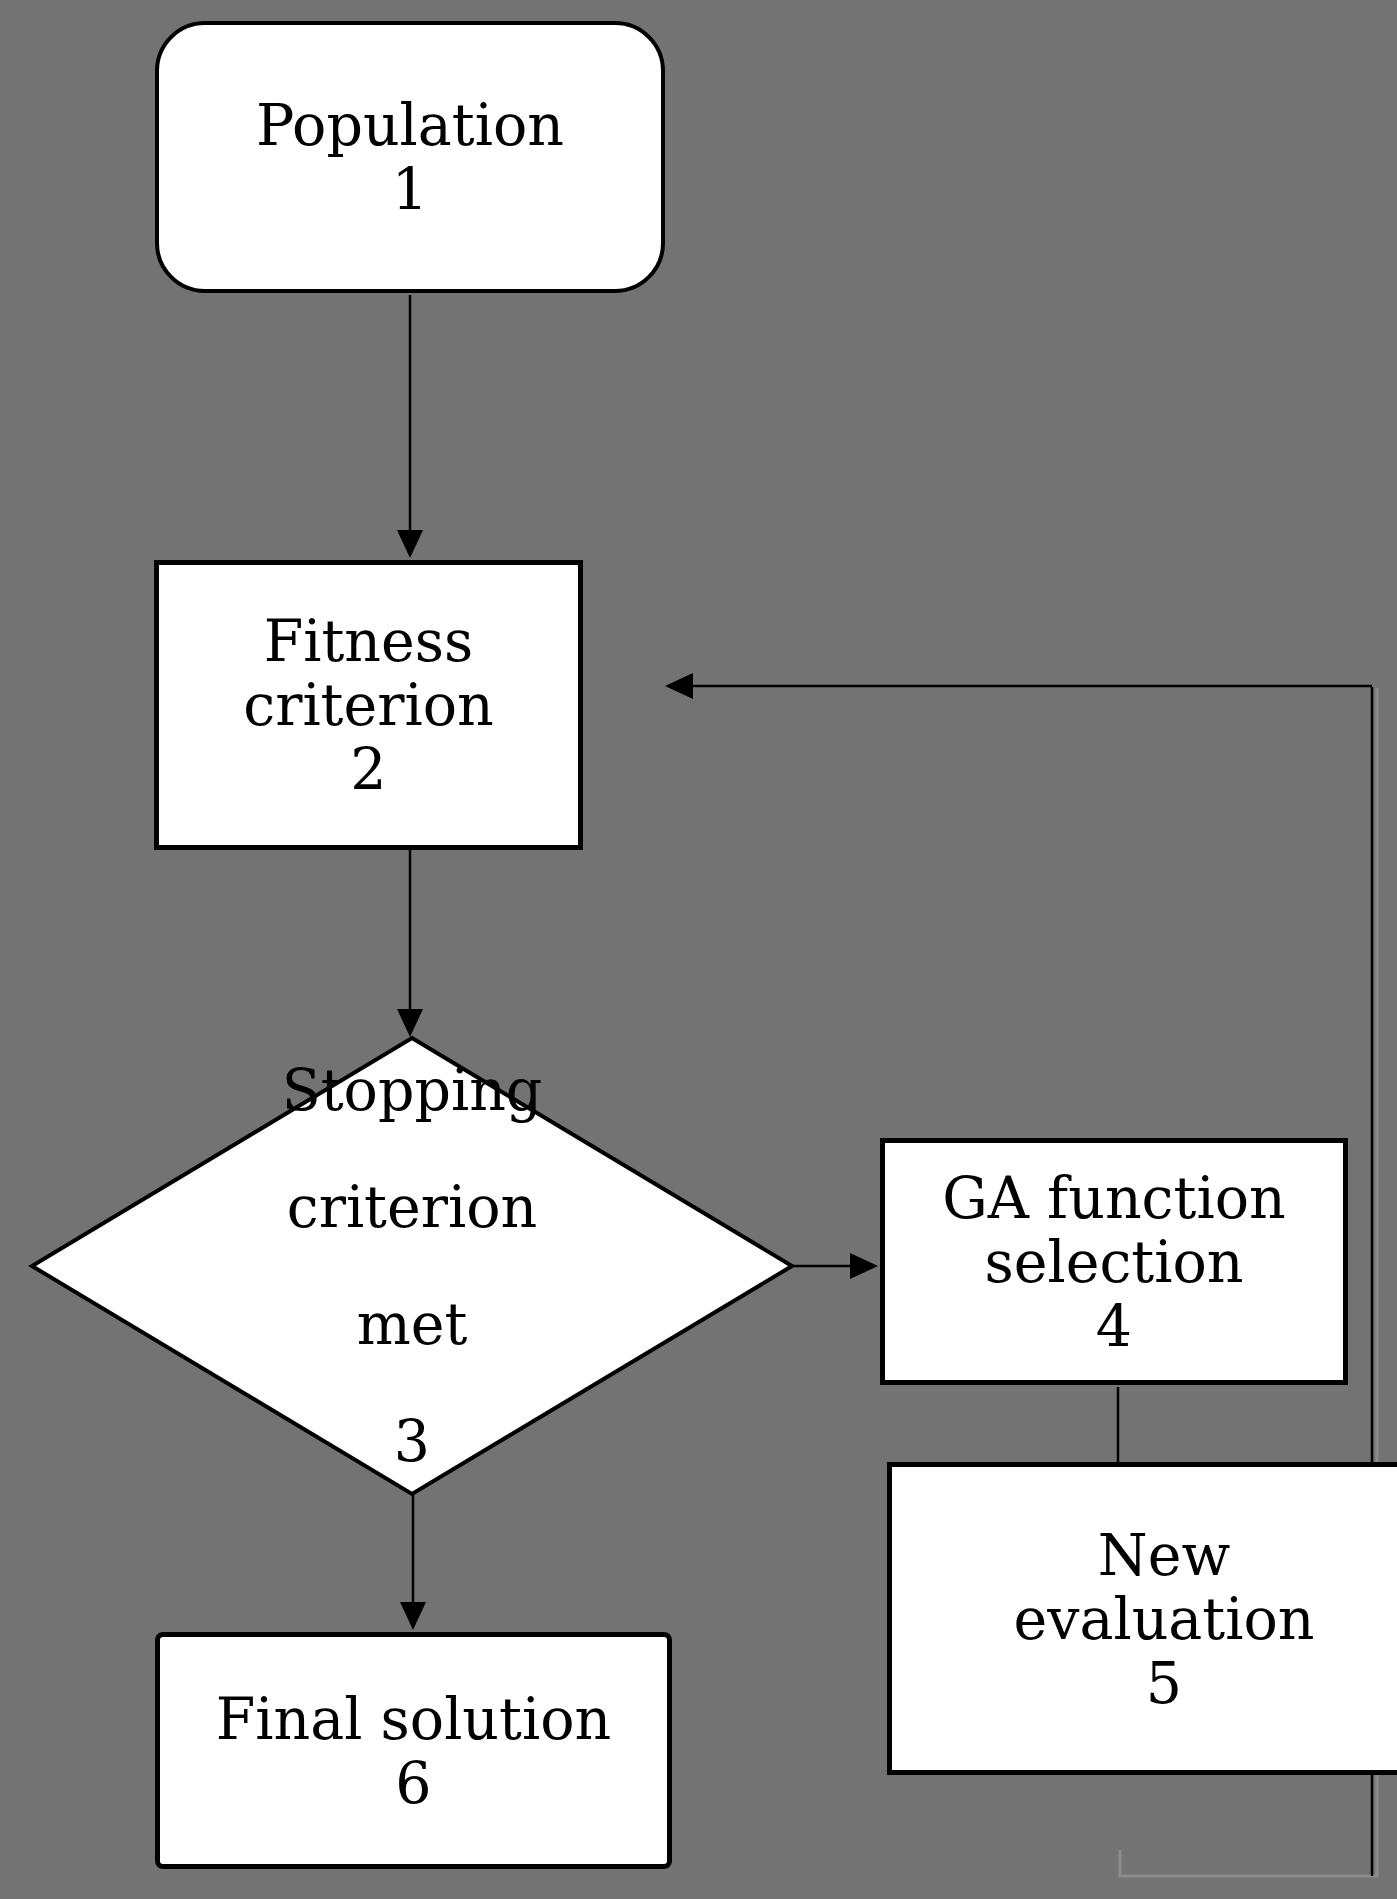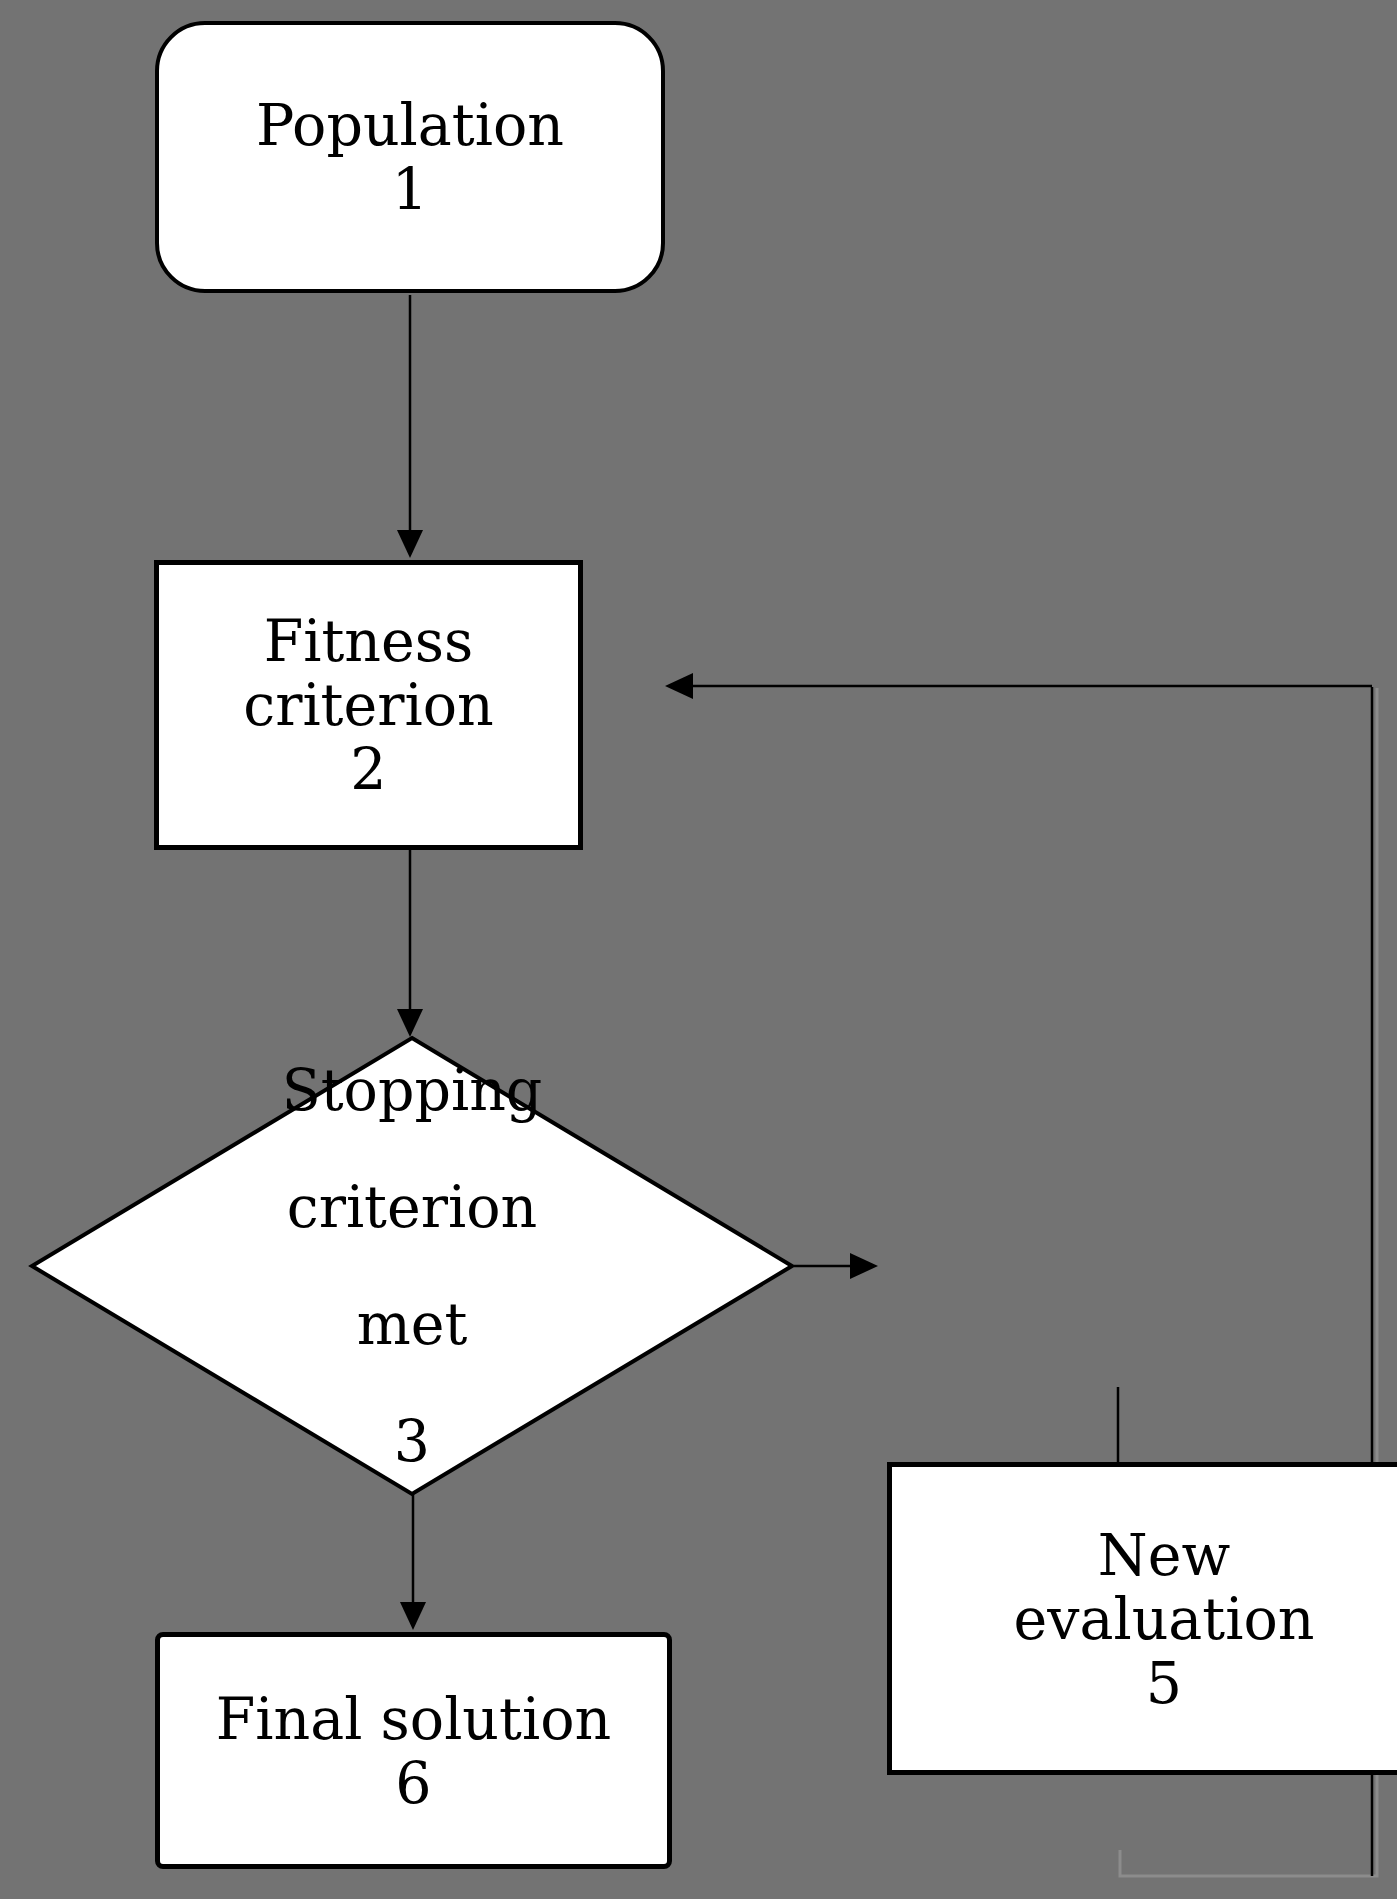--- a/index.html
+++ b/index.html
@@ -132,20 +132,25 @@
     <div class="line">2</div>
   </div>
 
   <div class="diamond-text">
     <div class="line">Stopping</div>
     <div class="line">criterion</div>
     <div class="line">met</div>
     <div class="line">3</div>
   </div>
 
+  <div class="node node-ga">
+    <div class="line">GA function</div>
+    <div class="line">selection</div>
+    <div class="line">4</div>
+  </div>
 
   <div class="node node-newgen">
     <div class="line">New</div>
     <div class="line">evaluation</div>
     <div class="line">5</div>
   </div>
 
   <div class="node node-final">
     <div class="line">Final solution</div>
     <div class="line">6</div>

